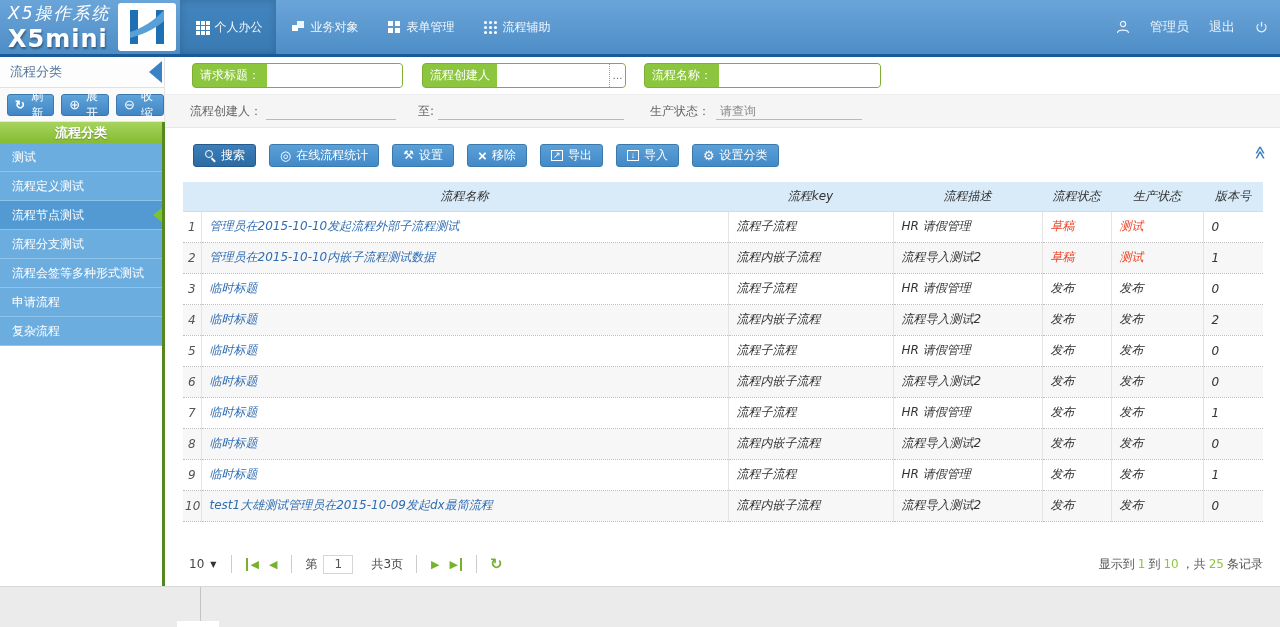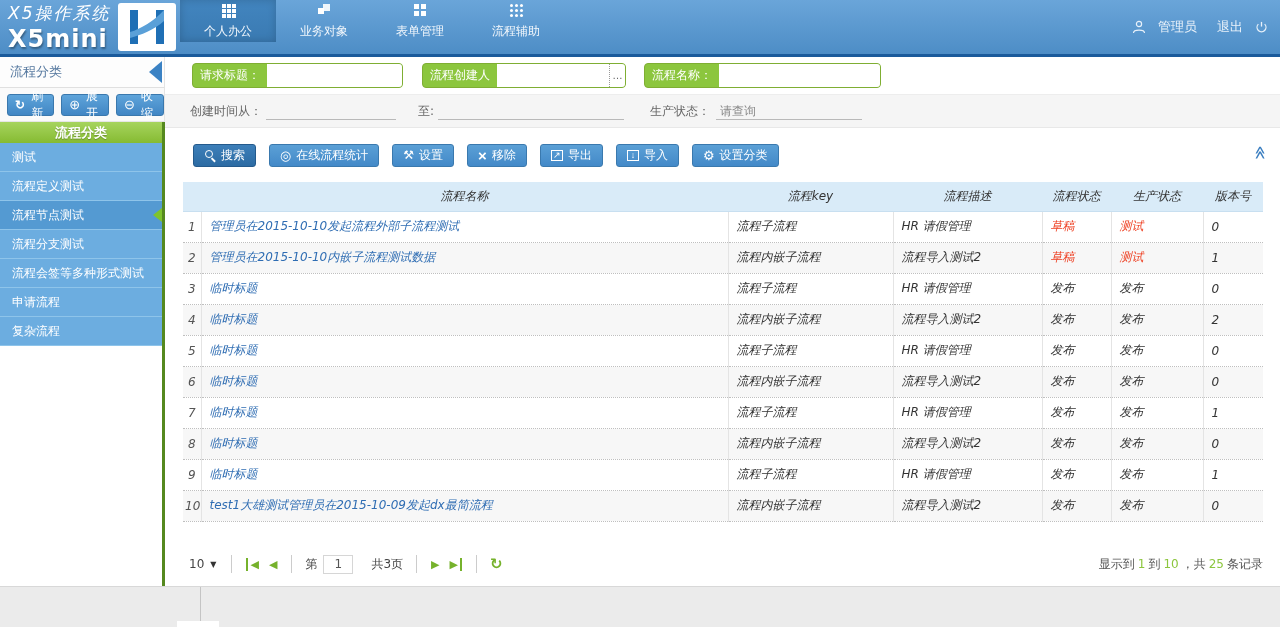--- a/index.html
+++ b/index.html
@@ -7,37 +7,37 @@
   body { font-family:"DejaVu Sans","Liberation Sans",sans-serif; font-size:12px; background:#fff; position:relative; }
 
   
   .top-header { position:absolute; left:0; top:0; width:1280px; height:57px;
     background:linear-gradient(#6aa5d9,#4d8dc6); border-bottom:3px solid #1a5a9b; }
   .logo-area { position:absolute; left:8px; top:0; height:54px; display:flex; align-items:center; gap:8px; }
   .logo-line1 { color:#fff; font-size:17px; letter-spacing:2px;font-style:italic; }
   .logo-line2 { color:#fff; font-size:24px; font-weight:bold; letter-spacing:1px; text-shadow:1px 2px 2px rgba(0,0,0,.35); }
   .logo-mark { width:58px; height:48px; background:#fff; border-radius:3px; display:flex; align-items:center; justify-content:center; }
   .main-nav { position:absolute; left:180px; top:0; height:54px; display:flex; }
-  .tab { width:96px; height:42px; display:flex; flex-direction:column; align-items:center; justify-content:center; gap:5px;
+  .tab { width:96px; height:54px; display:flex; flex-direction:row; align-items:center; justify-content:center; gap:5px;
     color:#f2f7fc; cursor:pointer; }
   .tab.active { background:linear-gradient(#4285bf,#3a7ab2); box-shadow:inset 0 0 8px rgba(0,0,0,.18); }
   .tab-ic { width:16px; height:16px; position:relative; display:block; }
   .grid-icon::before { content:""; position:absolute; left:2px; top:2px; width:4px; height:4px; background:#fff;
     box-shadow:5px 0 #fff,10px 0 #fff,0 5px #fff,5px 5px #fff,10px 5px #fff,0 10px #fff,5px 10px #fff,10px 10px #fff; }
   .objects-icon::before { content:""; position:absolute; left:2px; top:6px; width:6px; height:6px; background:#fff; }
   .objects-icon::after { content:""; position:absolute; left:7px; top:2px; width:7px; height:7px; background:#fff; opacity:.9; }
   .form-icon::before { content:""; position:absolute; left:2px; top:2px; width:5px; height:5px; background:#fff;
     box-shadow:7px 0 #fff,0 7px #fff,7px 7px #fff; }
   .dots-icon::before { content:""; position:absolute; left:2px; top:2px; width:3px; height:3px; border-radius:50%; background:#fff;
     box-shadow:5px 0 #fff,10px 0 #fff,0 5px #fff,5px 5px #fff,10px 5px #fff,0 10px #fff,5px 10px #fff,10px 10px #fff; }
   .process-icon::before { content:""; position:absolute; left:3px; top:3px; width:3px; height:3px; background:#fff;
     box-shadow:5px 0 #fff,10px 0 #fff,0 5px #fff,5px 5px #fff,10px 5px #fff,0 10px #fff,5px 10px #fff,10px 10px #fff; }
   .process-icon::after { content:"+"; position:absolute; left:-4px; top:-7px; font-size:10px; font-weight:bold; color:#fff; }
   .user-area { position:absolute; right:12px; top:0; height:54px; display:flex; align-items:center; gap:20px; color:#eaf2fa; font-size:13px; }
-  .user-name, .logout-btn { display:flex; align-items:center; gap:12px; cursor:pointer; }
+  .user-name, .logout-btn { display:flex; align-items:center; gap:20px; cursor:pointer; }
 
   
   .sidebar { position:absolute; left:0; top:57px; width:165px; height:529px; display:flex; flex-direction:column; background:#fff; }
   .sb-title { height:31px; background:#fdfdfd; border-bottom:1px solid #e0e0e0; border-right:1px solid #e4e4e4;
     display:flex; align-items:center; padding-left:10px; color:#54779e; font-size:13px; position:relative; }
   .sb-collapse-arrow { position:absolute; right:2px; top:4px; width:0; height:0;
     border-top:11px solid transparent; border-bottom:11px solid transparent; border-right:13px solid #3b82c4; cursor:pointer; }
   .sb-toolbar { height:34px; background:#fafafa; border-bottom:1px solid #e6e6e6; border-right:1px solid #e4e4e4;
     display:flex; align-items:center; gap:7px; padding-left:7px; }
   .sb-btn { height:22px; padding:0 7px; background:linear-gradient(#5ea4da,#4186c4); border:1px solid #3a78ad; border-radius:3px;
@@ -267,21 +267,21 @@
 
       <div class="sfield">
         <span class="sfield-label">流程名称：</span>
         <input type="text" style="">
 
       </div>
 
   </div>
 
   <div class="search-row2">
-    <span>创建时间从：</span>
+    <span>流程创建人：</span>
     <div class="uline u-from"></div>
     <span class="lbl-to">至:</span>
     <div class="uline u-to"></div>
     <span class="lbl-prod">生产状态：</span>
     <div class="uline u-prod">请查询</div>
   </div>
 
   <div class="toolbar-row">
 
       <button class="tb-btn primary">

